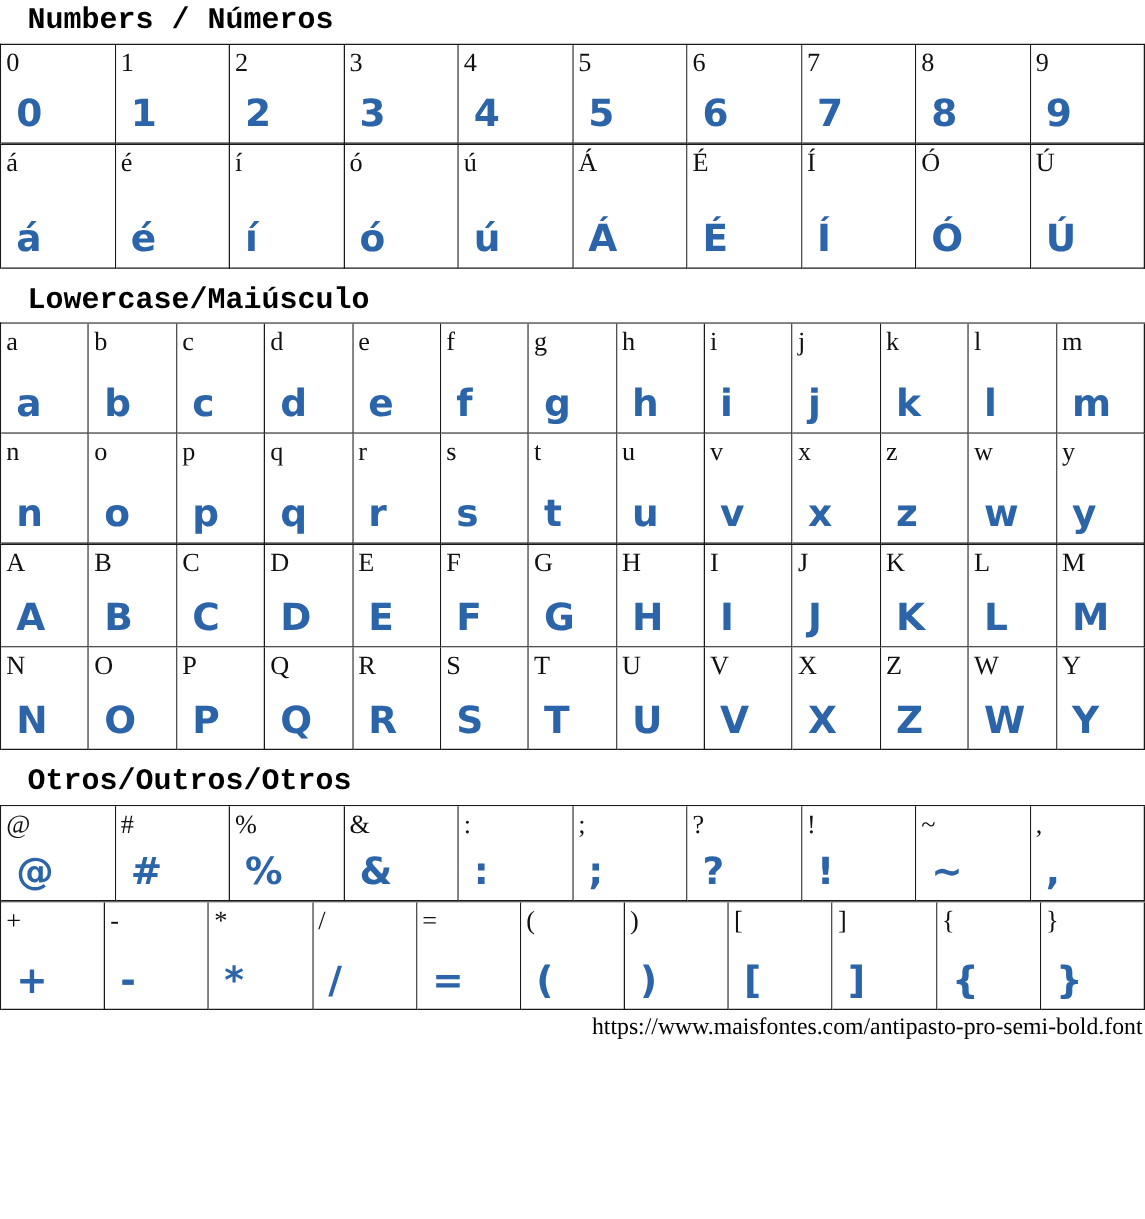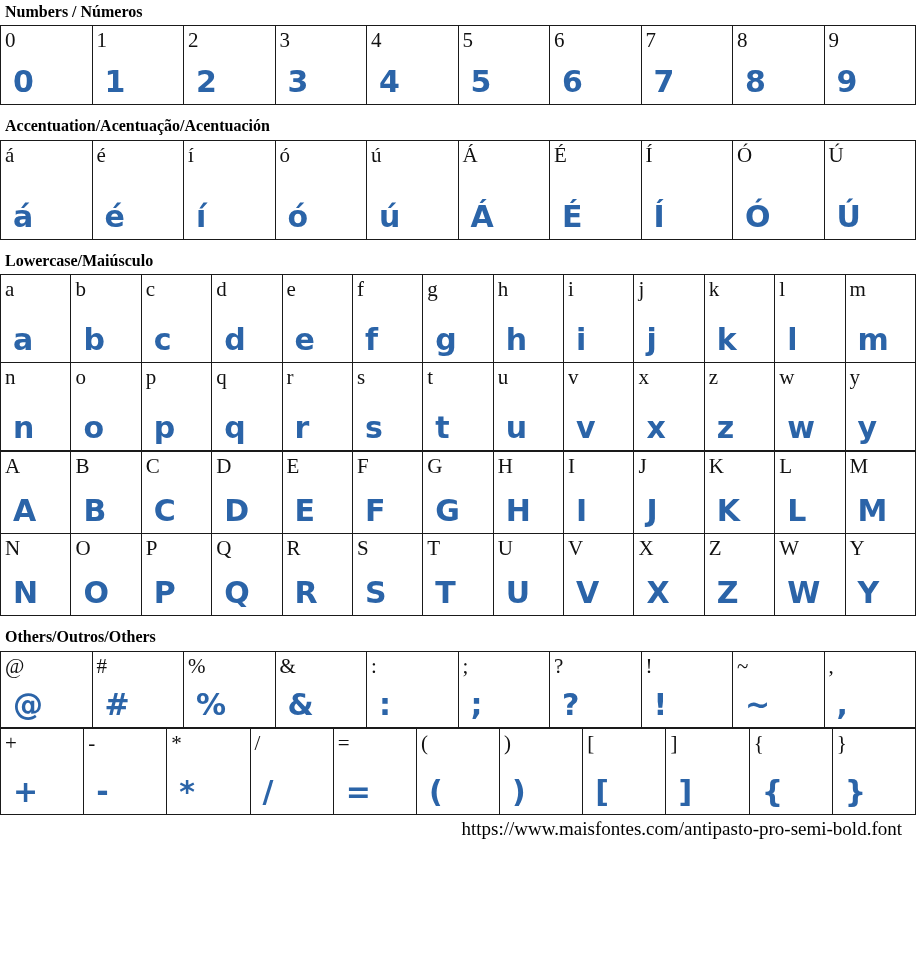--- a/index.html
+++ b/index.html
@@ -9,25 +9,25 @@
   }
   body {
     width: 916px;
     height: 975px;
     overflow: hidden;
     font-family: "Liberation Serif", serif;
     color: #000000;
   }
   .spec-section { margin: 0; }
   .section-heading {
-    font-family: Liberation Serif, serif;
+    font-family: Liberation Mono, monospace;
     font-weight: bold;
-    font-size: 16px;
+    font-size: 24px;
     line-height: 1.15;
-    margin: 12px 0 4px 5px;
+    margin: 12px 0 4px 22px;
     color: #000000;
   }
   .spec-section:first-of-type .section-heading { margin-top: 3px; }
   .char-table {
     display: grid;
     grid-auto-rows: var(--rh, 80px);
     border-top: 1px solid #1a1a1a;
     border-left: 1px solid #1a1a1a;
     background: #ffffff;
   }
@@ -58,21 +58,21 @@
     color: var(--glyph-color, #2b64a8);
   }
   .footer-url {
     display: block;
     text-align: right;
     font-family: "Liberation Serif", serif;
     font-size: 19px;
     line-height: 1.2;
     color: #000000;
     margin-top: 3px;
-    padding-right: 14px;
+    padding-right: 2px;
   }
 </style>
 </head>
 <body style="--glyph-color: #2b64a8;">
 
 <main>
   <section class="spec-section">
       <h2 class="section-heading">Numbers / Números</h2>
       <div class="char-table" style="grid-template-columns: repeat(10, 1fr); --rh: 79px;">
         <div class="char-cell">
@@ -111,21 +111,20 @@
           <span class="char-label">8</span>
           <span class="char-glyph">8</span>
         </div>
         <div class="char-cell">
           <span class="char-label">9</span>
           <span class="char-glyph">9</span>
         </div>
       </div>
     </section>
     <section class="spec-section">
-      <h2 class="section-heading">Accentuation/Acentuação/Acentuación</h2>
       <div class="char-table" style="grid-template-columns: repeat(10, 1fr); --rh: 99px;">
         <div class="char-cell">
           <span class="char-label">á</span>
           <span class="char-glyph">á</span>
         </div>
         <div class="char-cell">
           <span class="char-label">é</span>
           <span class="char-glyph">é</span>
         </div>
         <div class="char-cell">
@@ -373,21 +372,21 @@
           <span class="char-label">W</span>
           <span class="char-glyph">W</span>
         </div>
         <div class="char-cell">
           <span class="char-label">Y</span>
           <span class="char-glyph">Y</span>
         </div>
       </div>
     </section>
     <section class="spec-section">
-      <h2 class="section-heading">Others/Outros/Others</h2>
+      <h2 class="section-heading">Otros/Outros/Otros</h2>
       <div class="char-table" style="grid-template-columns: repeat(10, 1fr); --rh: 76px;">
         <div class="char-cell">
           <span class="char-label">@</span>
           <span class="char-glyph">@</span>
         </div>
         <div class="char-cell">
           <span class="char-label">#</span>
           <span class="char-glyph">#</span>
         </div>
         <div class="char-cell">

